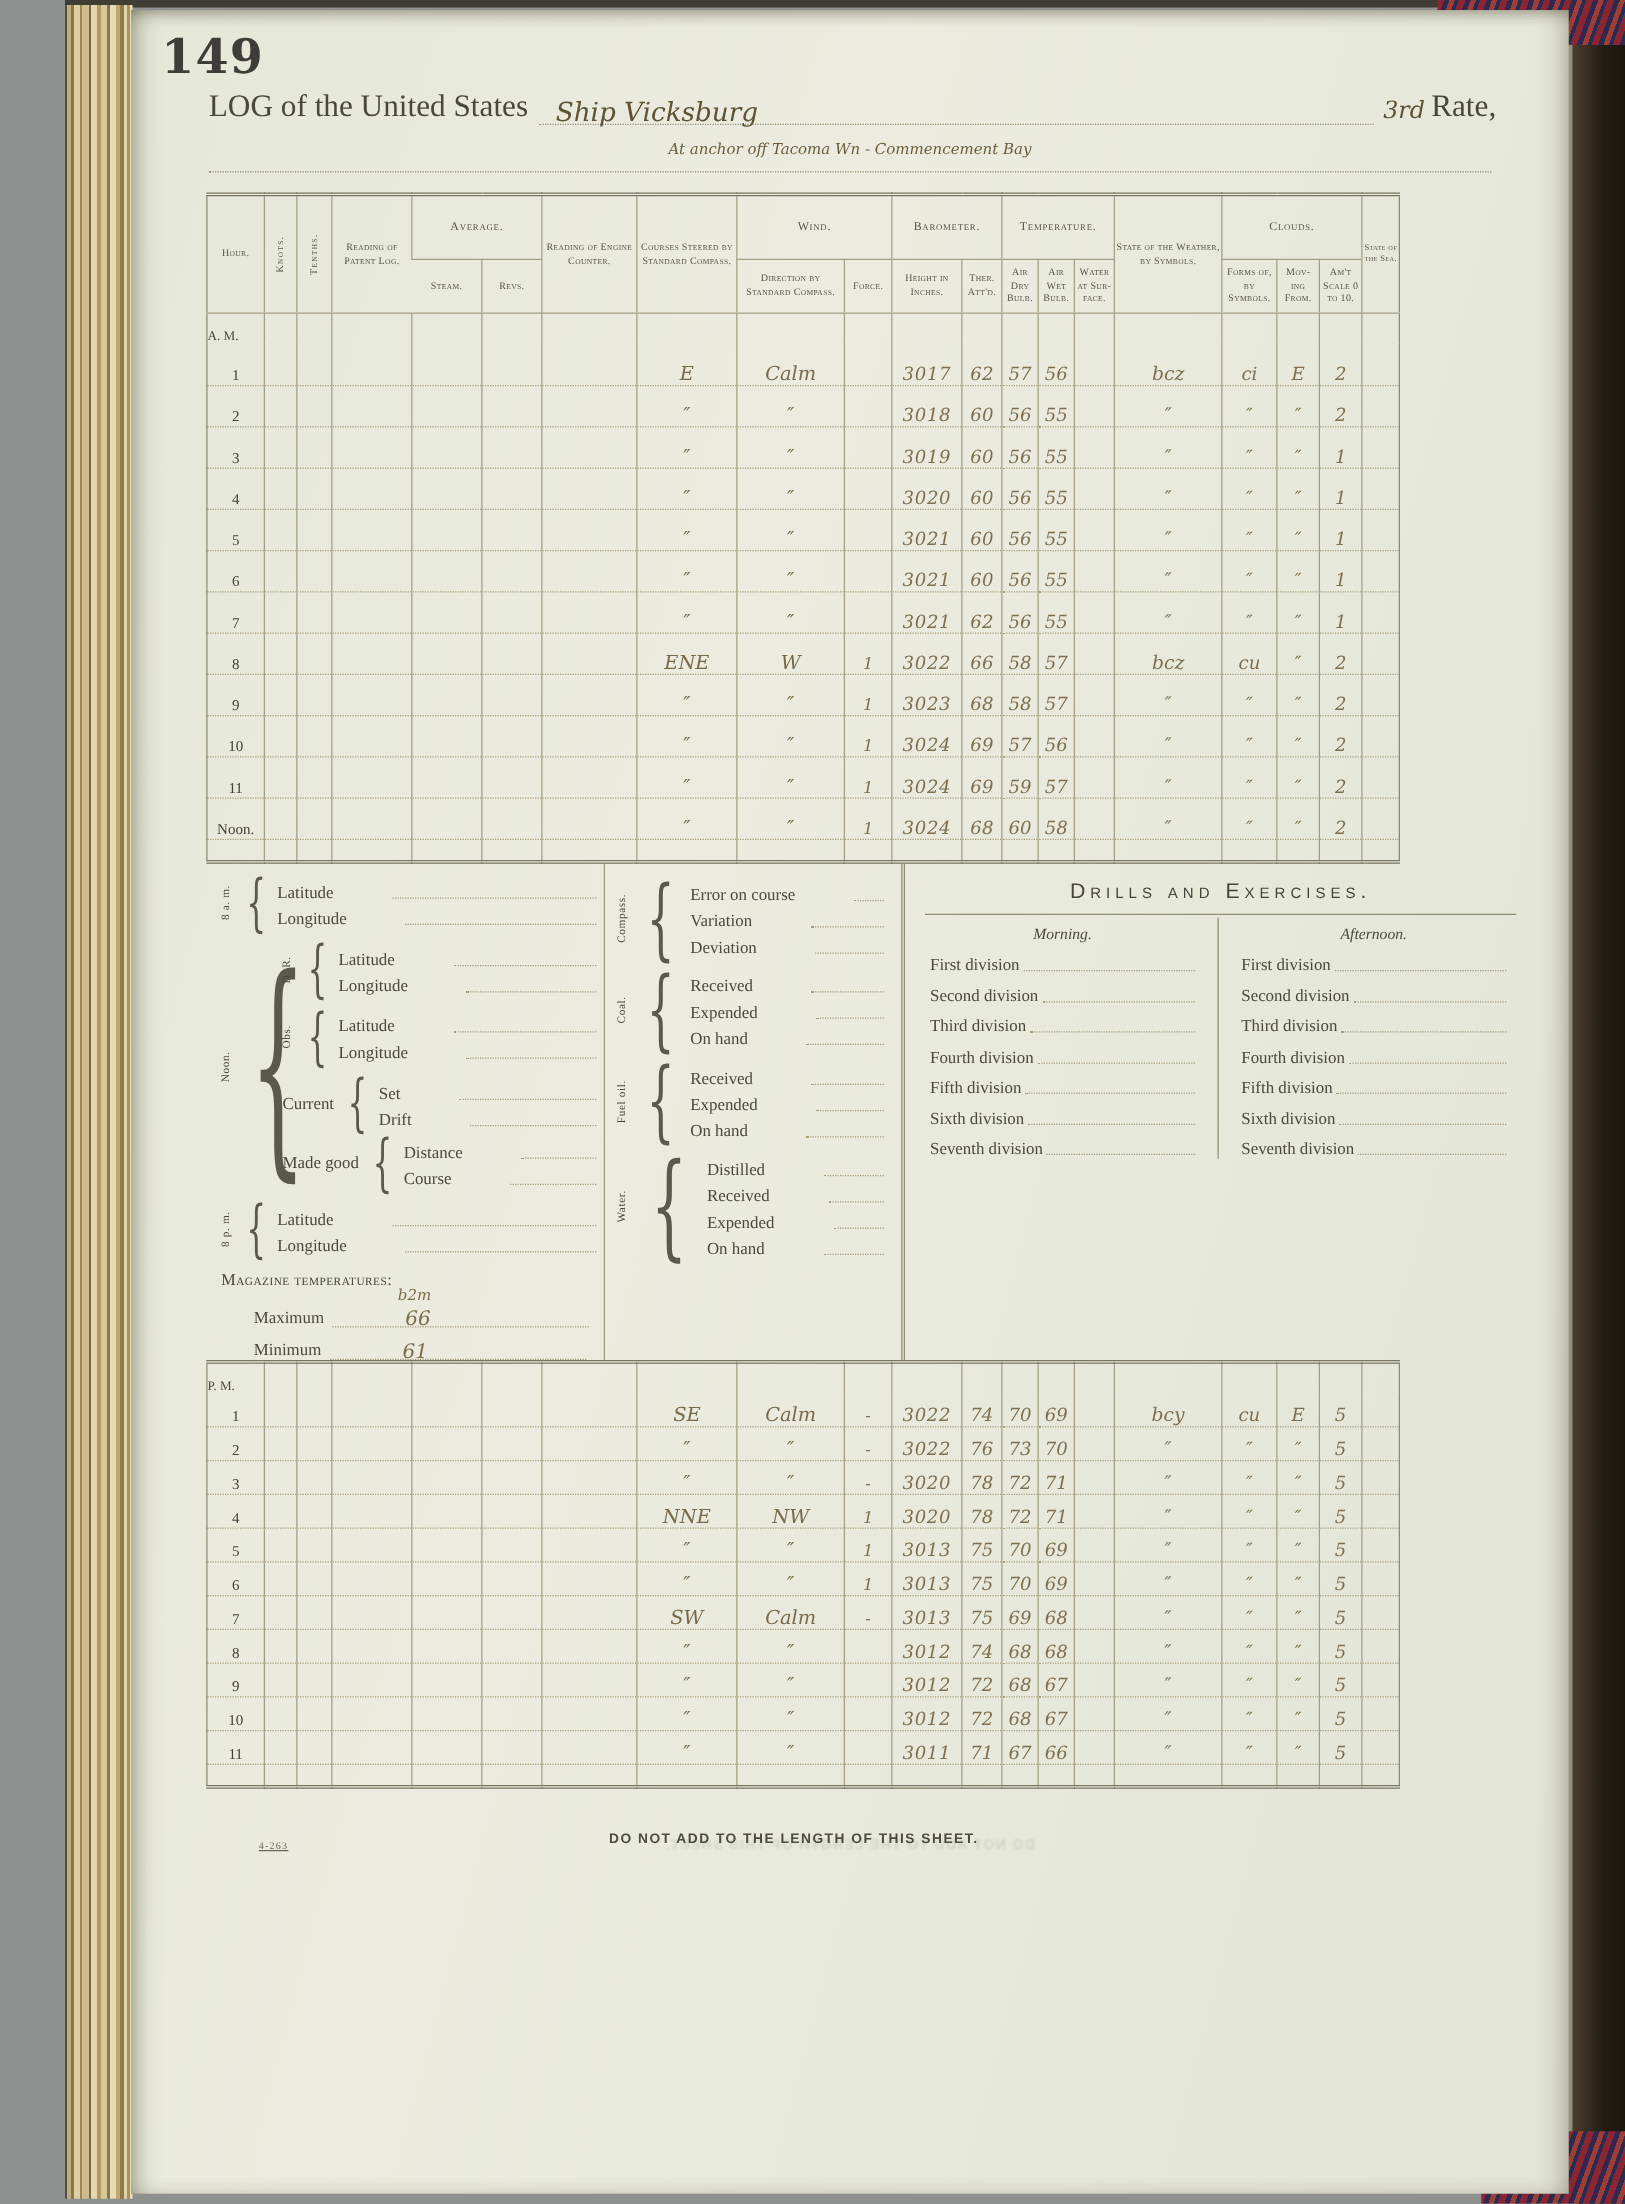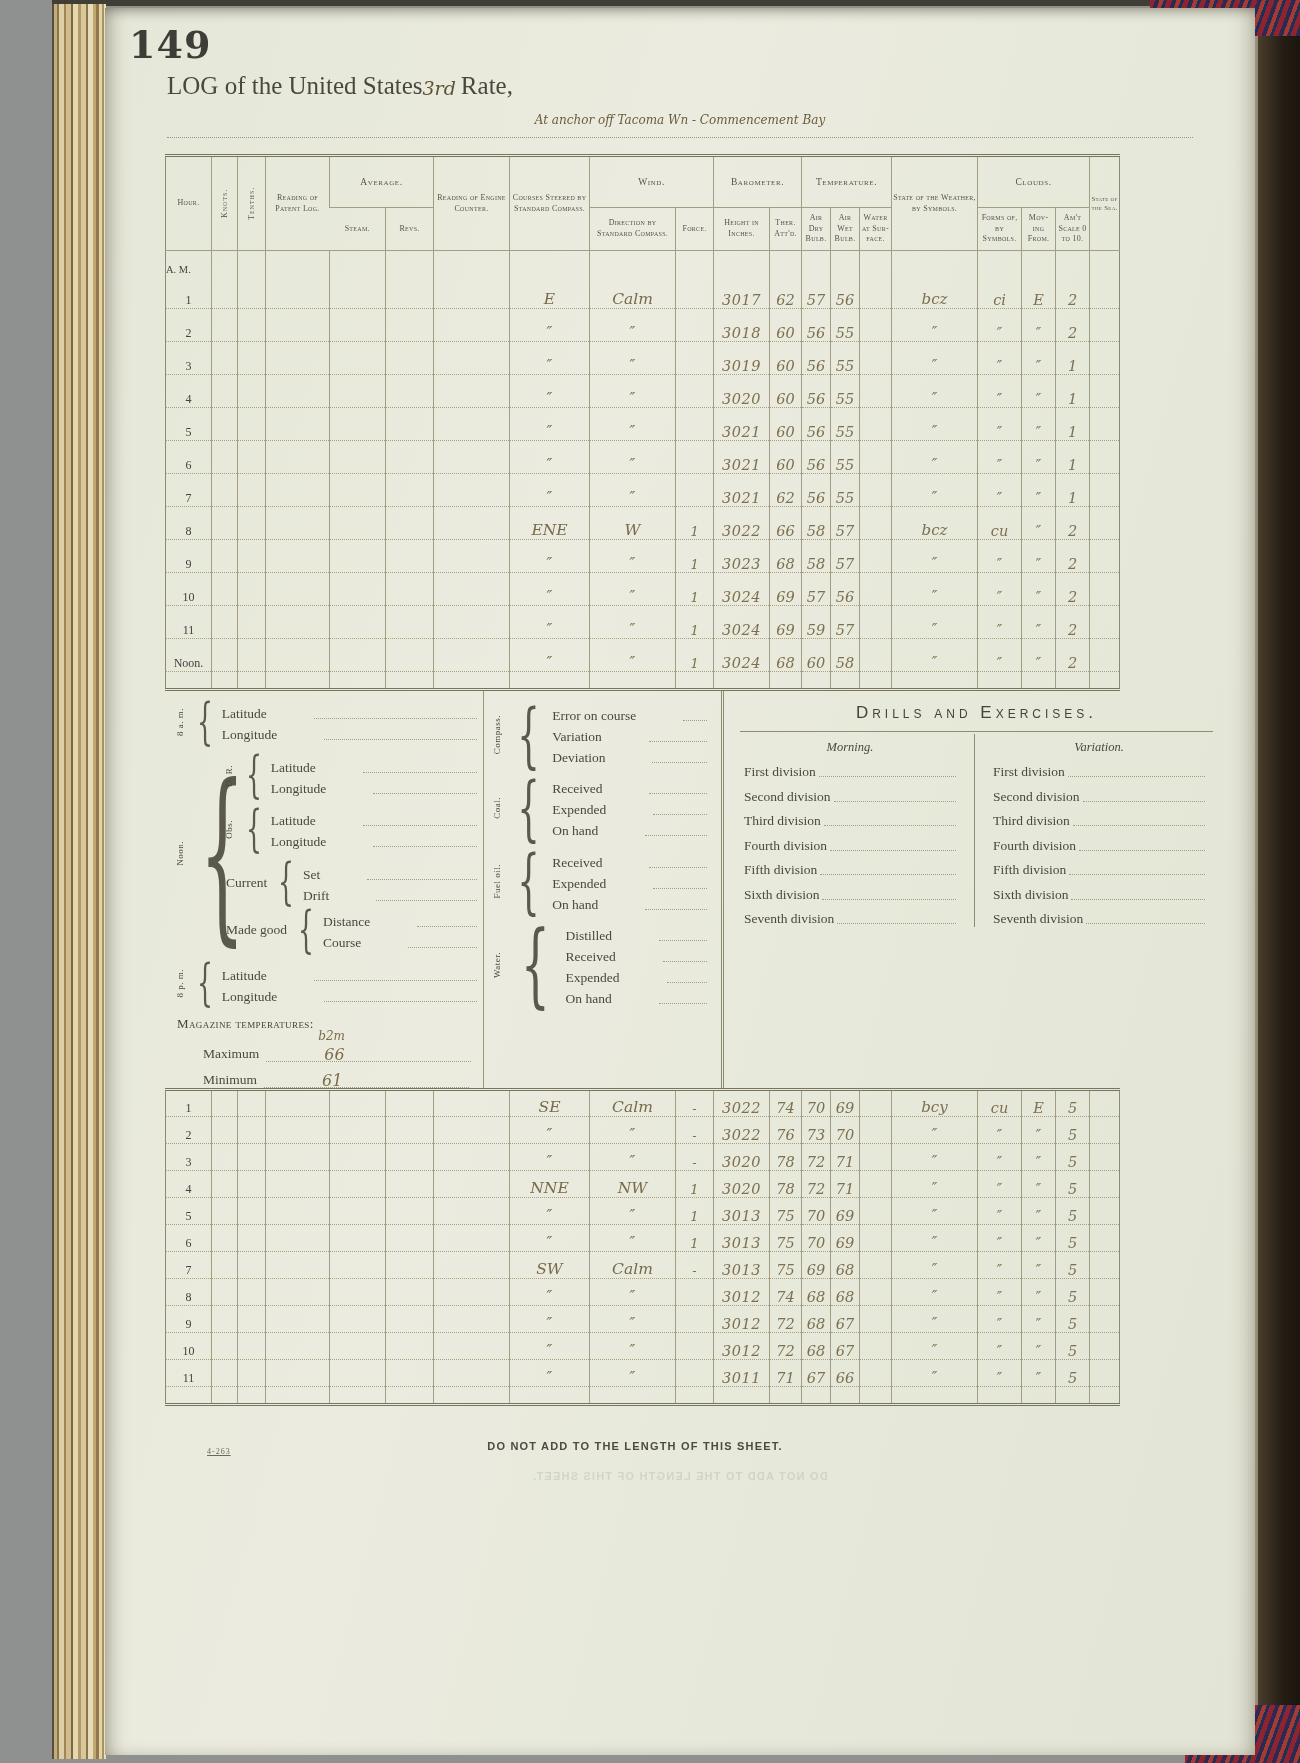--- a/index.html
+++ b/index.html
@@ -120,20 +120,23 @@
 <div class="paper-right-edge"></div>
 <div class="cover"></div>
 <div class="marble top"></div>
 <div class="marble bottom"></div>
 
 <div class="paper">
   <div class="pageno">149</div>
 
   <div class="title-row">
     <span class="printed">LOG of the United States</span>
+    <span class="ship-line">
+      <span class="ink">Ship Vicksburg</span>
+    </span>
     <span class="rate-part">
       <span class="ink">3rd</span>
       <span class="printed">Rate,</span>
     </span>
   </div>
 
   <div class="loc-row">
     <span class="ink">At anchor off Tacoma Wn - Commencement Bay</span>
   </div>
 
@@ -723,21 +726,21 @@
                 <span class="glabel">Sixth division</span>
                 <span class="dotline"></span>
               </div>
               <div class="drow">
                 <span class="glabel">Seventh division</span>
                 <span class="dotline"></span>
               </div>
             </div>
         </div>
         <div class="dcol afternoon">
-          <div class="dsub">Variation.</div>
+          <div class="dsub">Afternoon.</div>
           <div>
               <div class="drow">
                 <span class="glabel">First division</span>
                 <span class="dotline"></span>
               </div>
               <div class="drow">
                 <span class="glabel">Second division</span>
                 <span class="dotline"></span>
               </div>
               <div class="drow">
@@ -783,20 +786,42 @@
       <col style="width:29px">
         <col style="width:29px">
         <col style="width:32px">
         <col style="width:86px">
       <col style="width:44px">
         <col style="width:34px">
         <col style="width:34px">
         <col style="width:30px">
     </colgroup>
     <tbody>
+        <tr class="sect-row">
+          <td class="sect-label">P. M.</td>
+          <td></td>
+          <td></td>
+          <td></td>
+          <td></td>
+          <td></td>
+          <td></td>
+          <td></td>
+          <td></td>
+          <td></td>
+          <td></td>
+          <td></td>
+          <td></td>
+          <td></td>
+          <td></td>
+          <td></td>
+          <td></td>
+          <td></td>
+          <td></td>
+          <td></td>
+        </tr>
         <tr class="data-row">
           <td class="hour-cell">1</td>
           <td class="ink-cell"></td>
           <td class="ink-cell"></td>
           <td class="ink-cell"></td>
           <td class="ink-cell"></td>
           <td class="ink-cell"></td>
           <td class="ink-cell"></td>
           <td class="ink-cell">SE</td>
           <td class="ink-cell">Calm</td>

